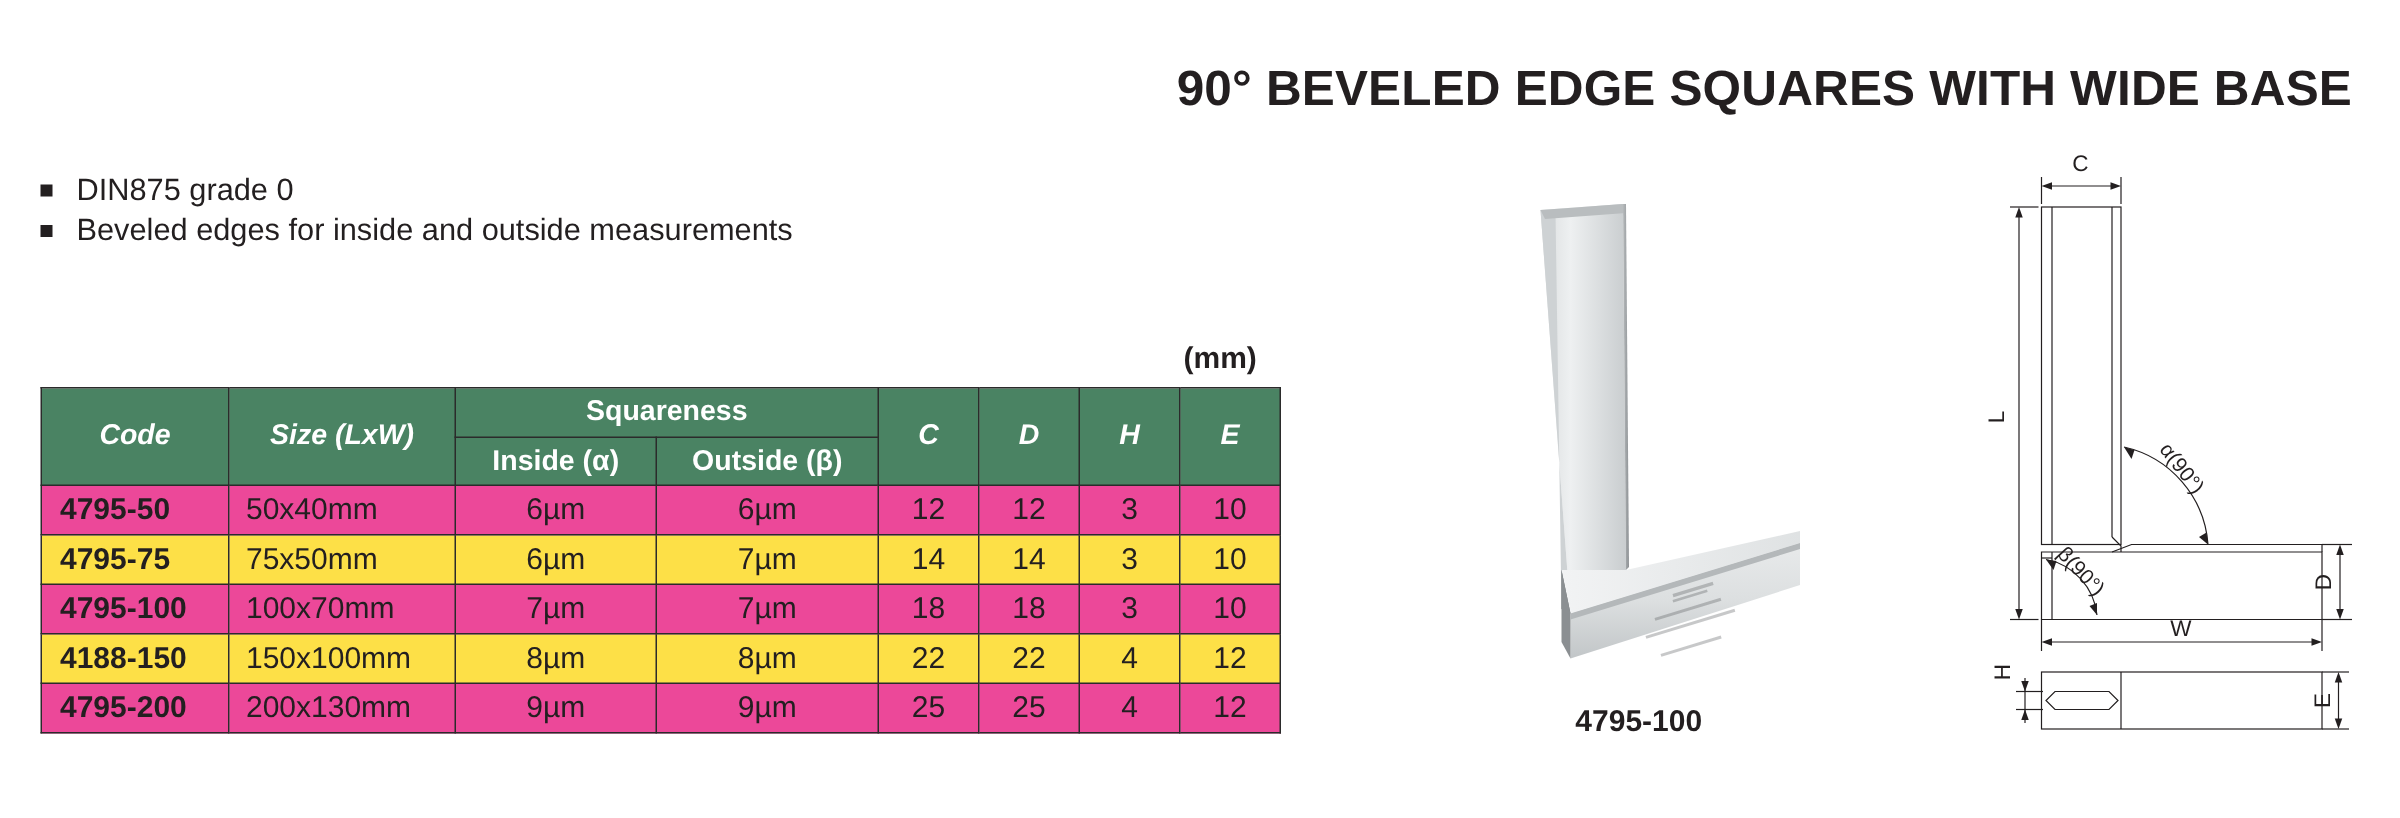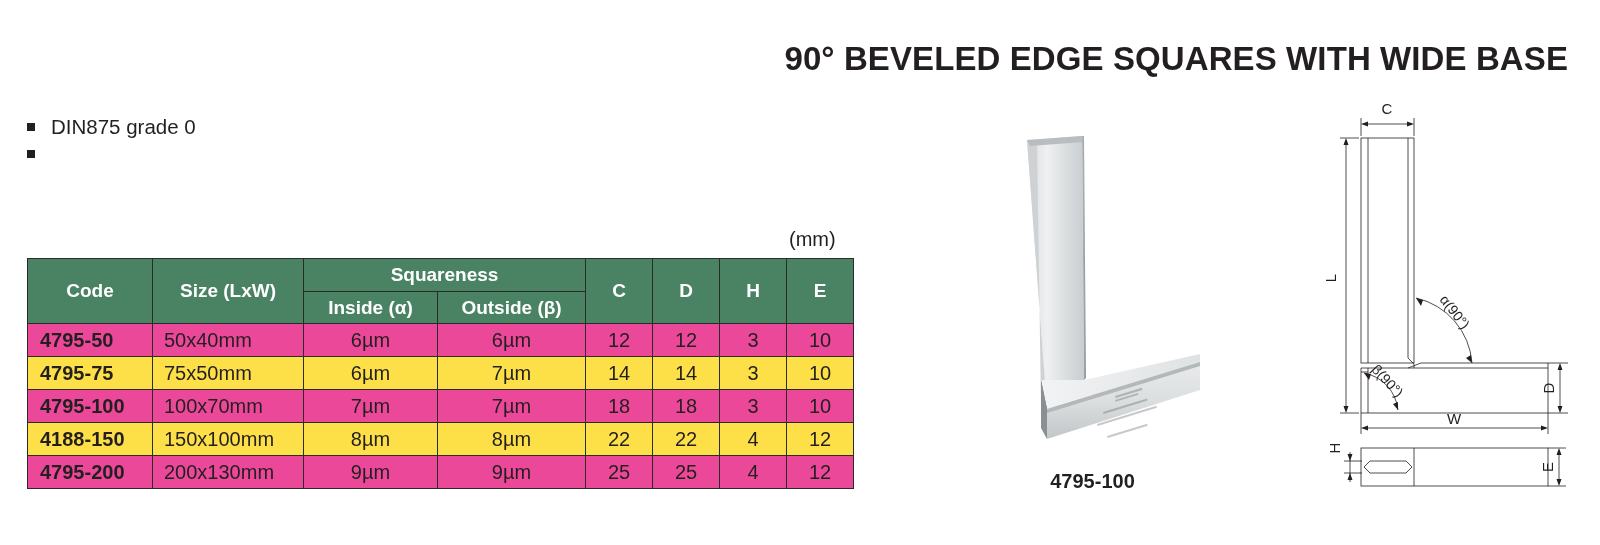--- a/index.html
+++ b/index.html
@@ -51,21 +51,21 @@
     height: 8px;
     background: #231f20;
   }
 
   
   #mm-note {
     position: absolute;
     top: 228px;
     left: 789px;
     font-size: 20px;
-    font-weight: normal;
+    font-weight: bold;
     color: #231f20;
   }
 
   
   #spec-table {
     position: absolute;
     top: 258px;
     left: 27px;
     width: 826px;
     border-collapse: collapse;
@@ -83,20 +83,21 @@
     color: #ffffff;
     font-weight: bold;
     font-size: 19px;
     border-color: #2b2b2b;
   }
   #spec-table thead th.sub {
     height: 32px;
   }
   #spec-table thead th.tall {
     height: 65px;
+    font-style: italic;
   }
   #spec-table tbody td {
     font-size: 20px;
     color: #231f20;
   }
   #spec-table tbody tr.odd td { background: #ec4899; }
   #spec-table tbody tr.even td { background: #fde047; }
   #spec-table tbody td.code {
     font-weight: bold;
     text-align: left;
@@ -150,20 +151,21 @@
 
 <div id="page-title">90° BEVELED EDGE SQUARES WITH WIDE BASE</div>
 
 <ul id="features">
   <li>
     <span class="bullet-sq"></span>
     <span>DIN875 grade 0</span>
   </li>
   <li>
     <span class="bullet-sq"></span>
+    <span>Beveled edges for inside and outside measurements</span>
   </li>
 </ul>
 
 <div id="mm-note">(mm)</div>
 
 <table id="spec-table">
   <colgroup>
     <col style="width:125px">
     <col style="width:151px">
     <col style="width:134px">

